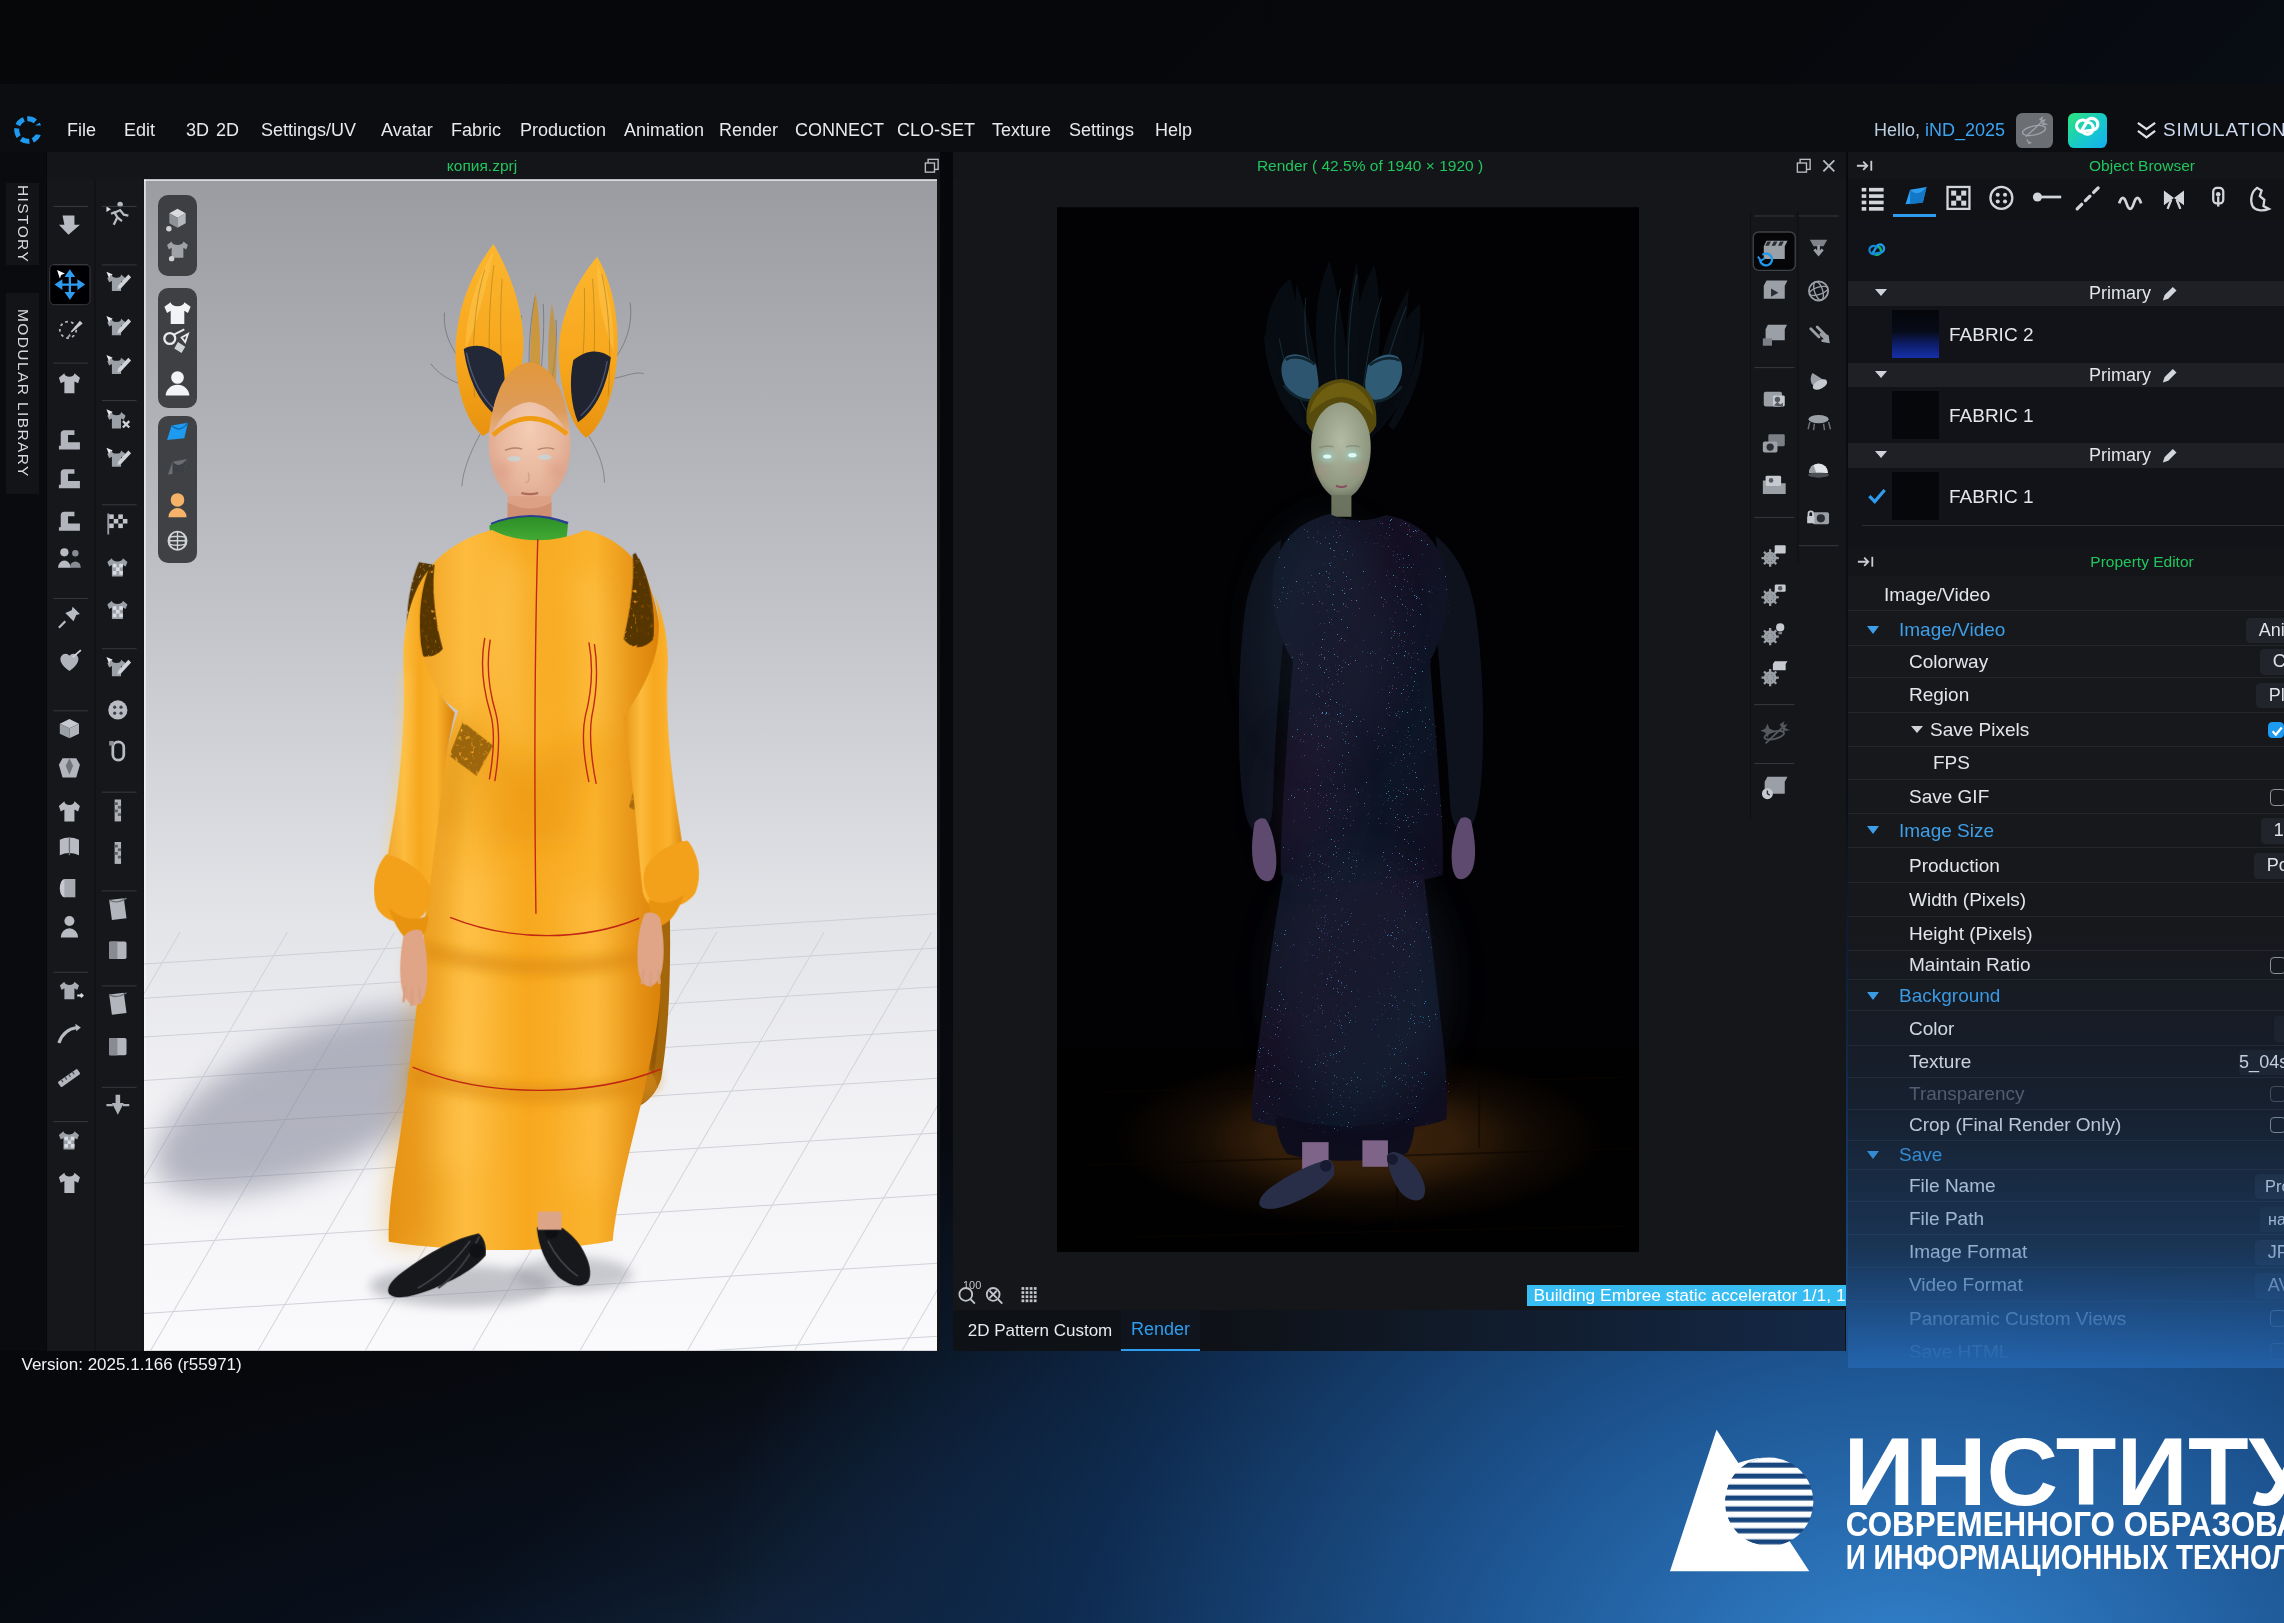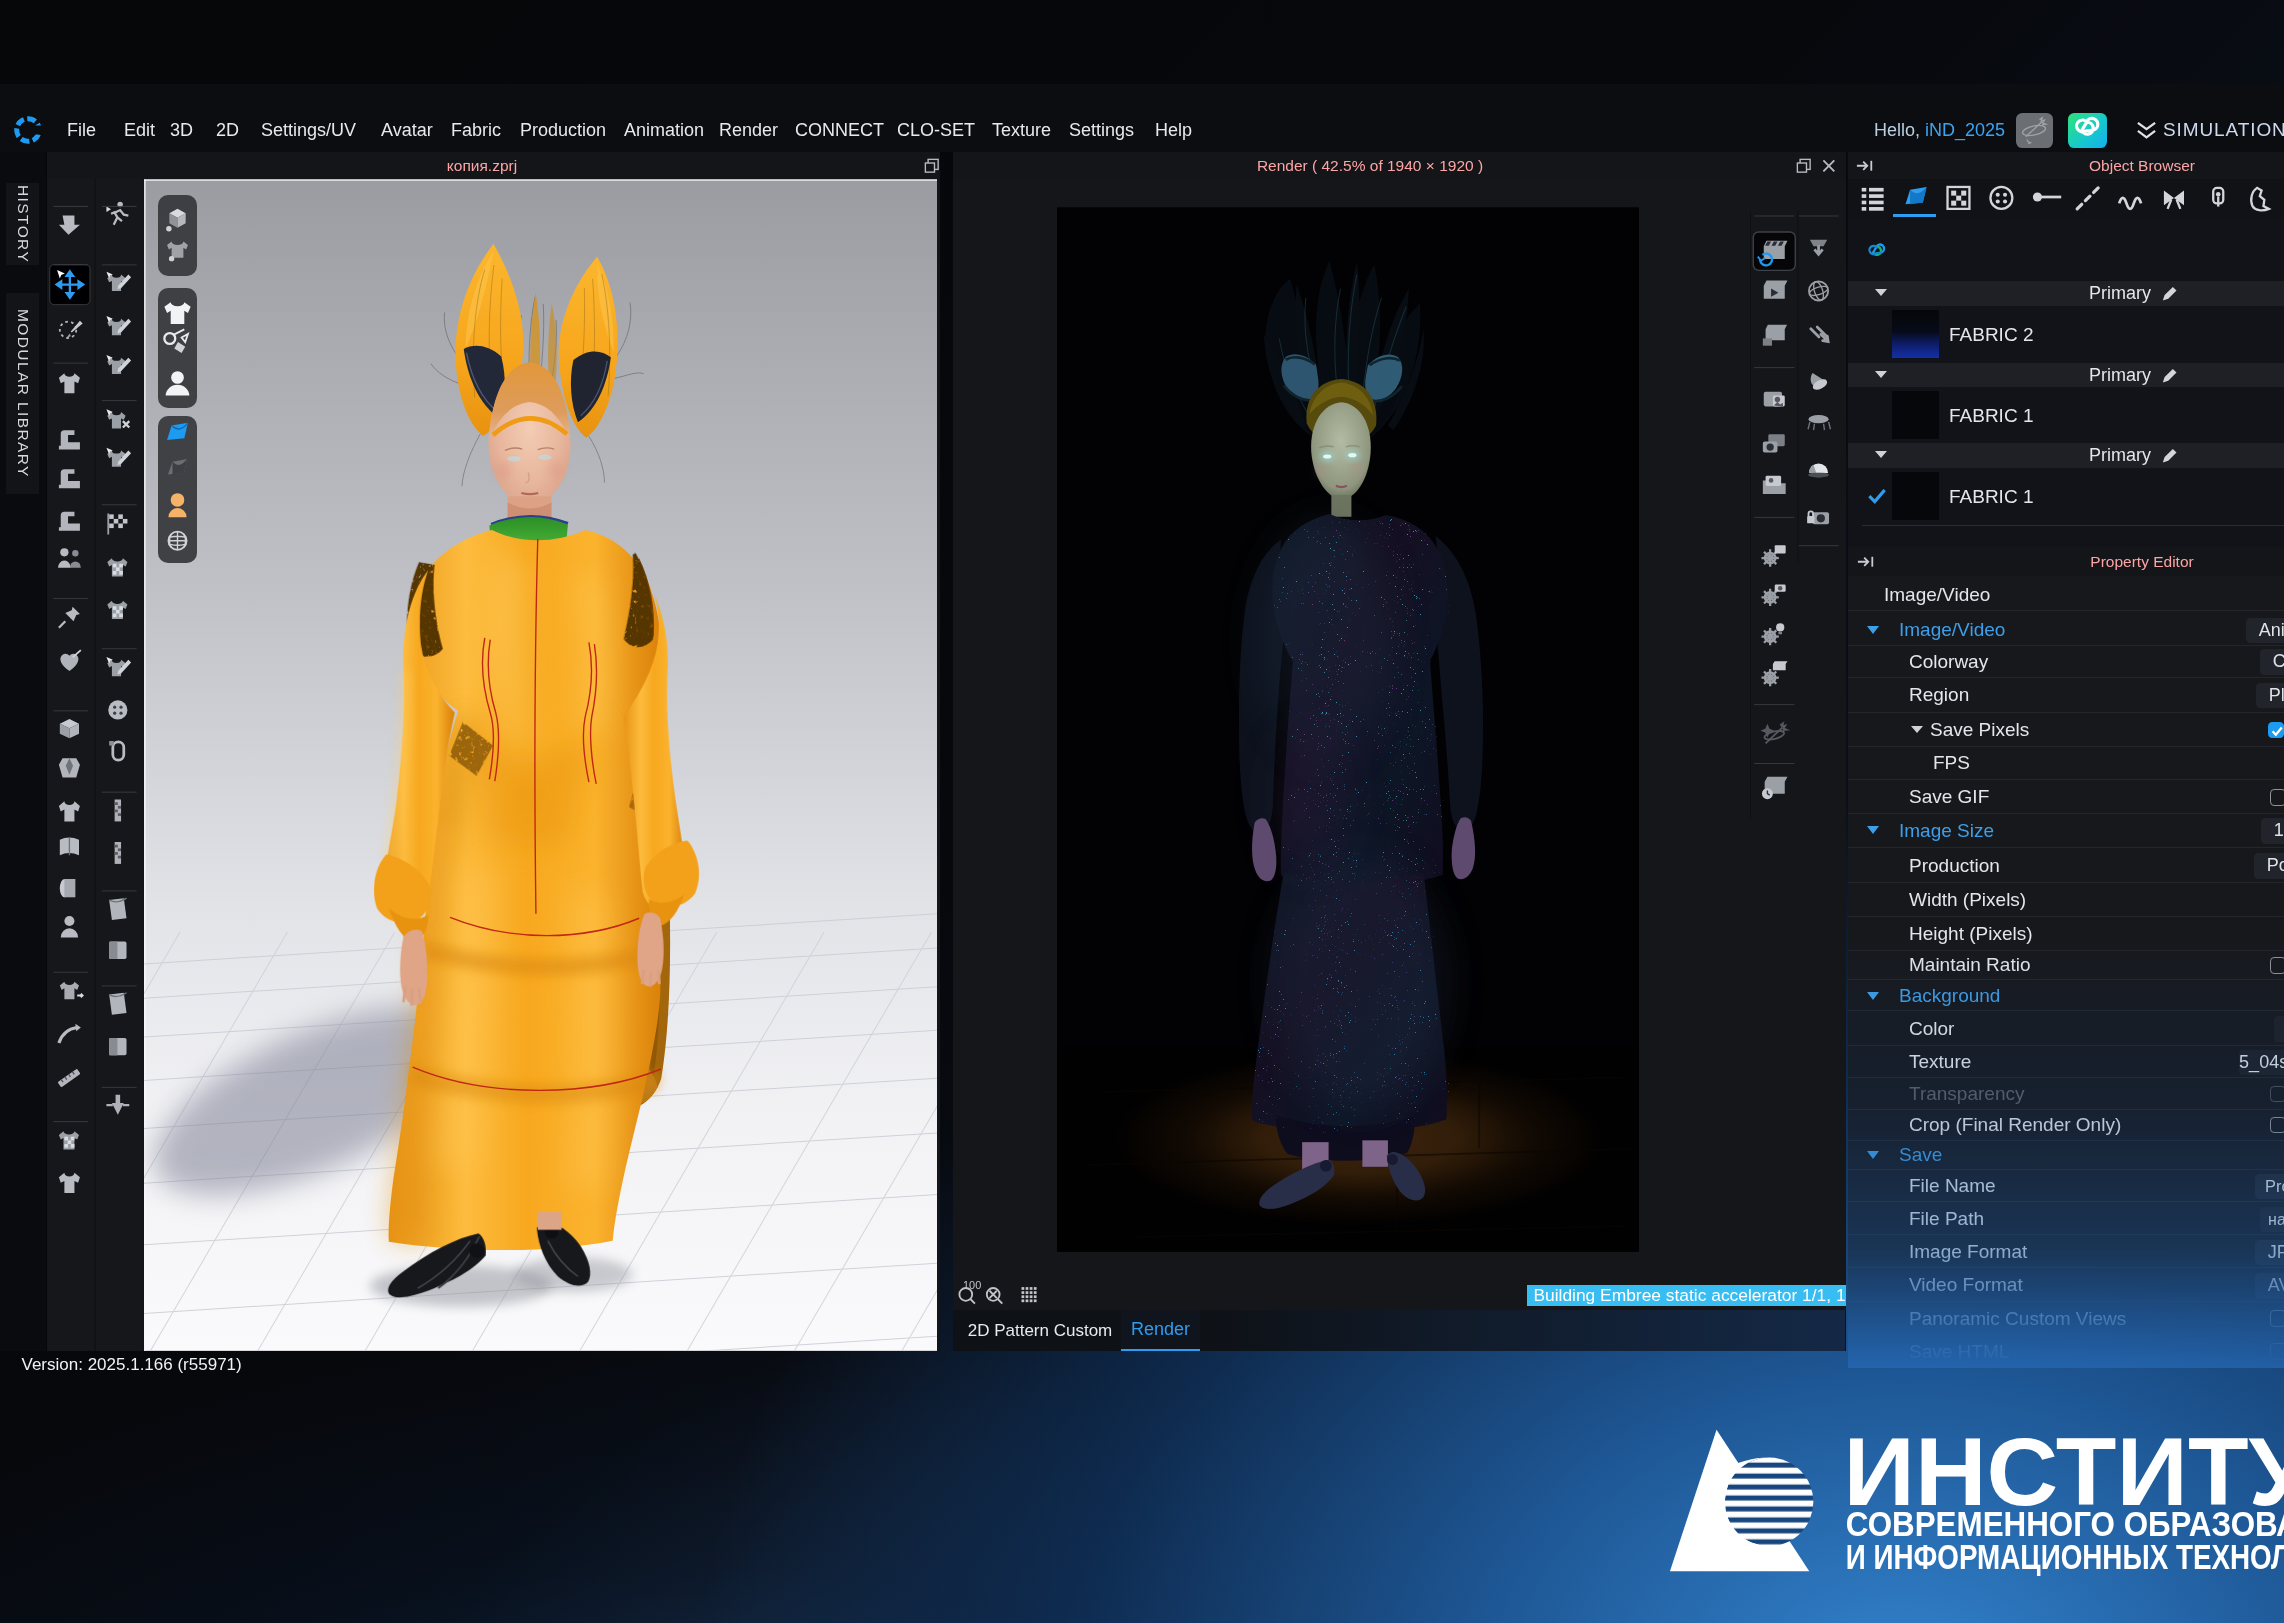--- a/index.html
+++ b/index.html
@@ -11,21 +11,21 @@
  linear-gradient(135deg, #060709 0%, #07080c 45%, #0a111c 72%, #0d2038 100%);
 }
 #beam{position:absolute;left:-183px;top:1188px;width:1827px;height:914px;
 background:radial-gradient(640px 320px at 50% 50%, rgba(70,120,180,.10), rgba(0,0,0,0) 70%);
 transform:rotate(-40deg)}
 .abs{position:absolute}
 #app{position:absolute;left:0;top:84px;width:2436px;height:1267px}
 #topbar{position:absolute;left:0;top:0;width:2436px;height:68px;background:#0c0d10}
 .menuitem{position:absolute;top:12px;height:68px;line-height:68px;color:#e7e9ec;font-size:18px}
 #vers{position:absolute;left:21.5px;top:1355px;color:#f0f2f4;font-size:17px}
-.ttl{color:#fca5a5;font-size:15.5px}
+.ttl{color:#22c55e;font-size:15.5px}
 .panel-title{position:absolute;display:flex;align-items:center;justify-content:center;background:#141519}
 
 #ob{position:absolute;left:1848px;top:68px;width:588px;height:1216px;background:#111216;-webkit-mask-image:linear-gradient(180deg,#000 0%,#000 90%,rgba(0,0,0,0) 100%);mask-image:linear-gradient(180deg,#000 0%,#000 90%,rgba(0,0,0,0) 100%)}
 .prow{position:absolute;left:0;width:588px;border-bottom:0.5px solid #24262c}
 .plbl{position:absolute;color:#e3e6ea;font-size:19px;white-space:nowrap}
 .blbl{color:#3e9fe8}
 .dd{position:absolute;background:#21242b;border-radius:4.6px;color:#dfe3e8;font-size:18px}
 .inp{position:absolute;background:#1d2026;border-radius:3.7px;color:#dfe3e8;font-size:18px;text-align:center;white-space:nowrap;overflow:hidden}
 .cb{position:absolute;width:16.4px;height:16.4px;border:1.4px solid #8f959d;border-radius:4.1px}
 .cbon{background:#1d9bf0;border-color:#1d9bf0}
@@ -50,21 +50,21 @@
 <div id="vers">Version: 2025.1.166 (r55971)</div>
 
 <div id="app">
 <div id="topbar">
  <svg class="abs" style="left:13.7px;top:31.5px" width="28" height="28" viewBox="0 0 62 62">
    <circle cx="31" cy="31" r="25" fill="none" stroke="#1e9bf0" stroke-width="11" stroke-dasharray="19 7.5" stroke-dashoffset="4" transform="rotate(-30 31 31)"></circle>
    <rect x="42" y="21" width="20" height="20" fill="#0c0d10"></rect>
  </svg>
  <div class="menuitem" style="left:67px">File</div>
         <div class="menuitem" style="left:124px">Edit</div>
-        <div class="menuitem" style="left:170px">3D</div>
+        <div class="menuitem" style="left:186px">3D</div>
         <div class="menuitem" style="left:216px">2D</div>
         <div class="menuitem" style="left:261px">Settings/UV</div>
         <div class="menuitem" style="left:381px">Avatar</div>
         <div class="menuitem" style="left:451px">Fabric</div>
         <div class="menuitem" style="left:520px">Production</div>
         <div class="menuitem" style="left:624px">Animation</div>
         <div class="menuitem" style="left:719px">Render</div>
         <div class="menuitem" style="left:795px">CONNECT</div>
         <div class="menuitem" style="left:897px">CLO-SET</div>
         <div class="menuitem" style="left:992px">Texture</div>

